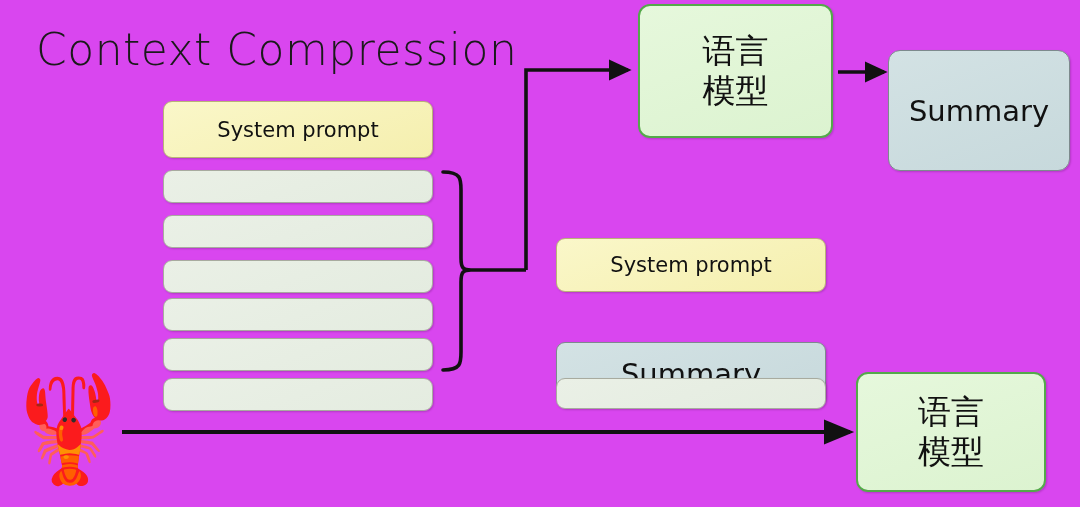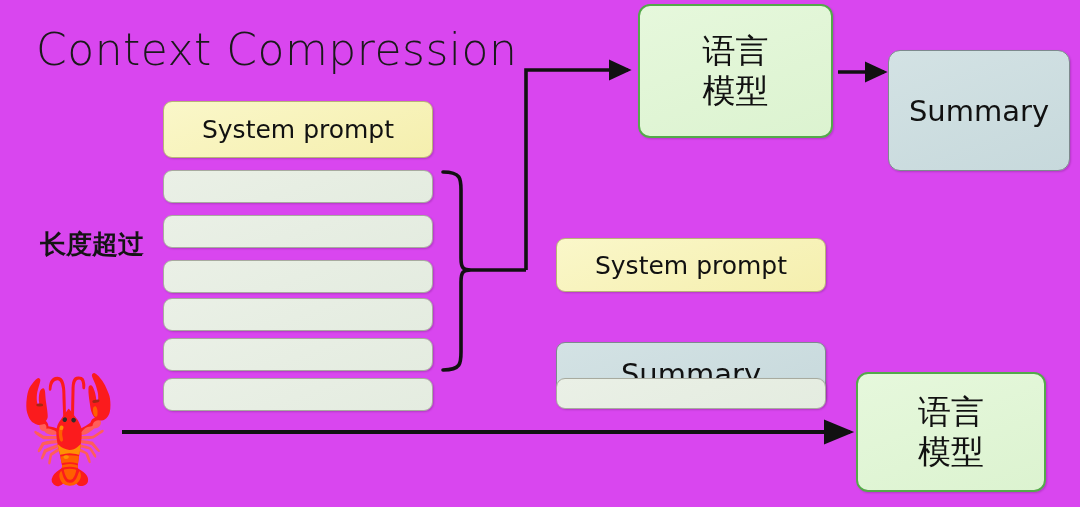--- a/index.html
+++ b/index.html
@@ -69,21 +69,21 @@
     border: 1px solid #7d8a8d;
     color: #111;
     margin-top: 38px;
   }
   .box-green {
     background: linear-gradient(160deg, #e6f8dc 0%, #dcf3d0 100%);
     border: 2.5px solid #54a94a;
     color: #111;
   }
   .label-en {
-    font-size: 25px;
+    font-size: 21px;
     font-weight: 400;
     color: #111;
     font-family: "DejaVu Sans", "Liberation Sans", sans-serif;
   }
   .label-cn {
     font-size: 33px;
     line-height: 1.22;
     font-weight: 400;
     color: #111;
     text-align: center;
@@ -128,21 +128,20 @@
   }
 </style>
 </head>
 <body>
 
 <div id="canvas">
 
   <div class="title">Context Compression</div>
 
   <div class="side-label">
-    <div>长度超过</div>
   </div>
 
   <div class="box box-yellow" style="left:163px; top:101px; width:270px; height:57px;">
     <span class="label-en">System prompt</span>
   </div>
   <div class="box box-grey" style="left:163px; top:170px; width:270px; height:33px;">
     <span class="label-en"></span>
   </div>
   <div class="box box-grey" style="left:163px; top:215px; width:270px; height:33px;">
     <span class="label-en"></span>

